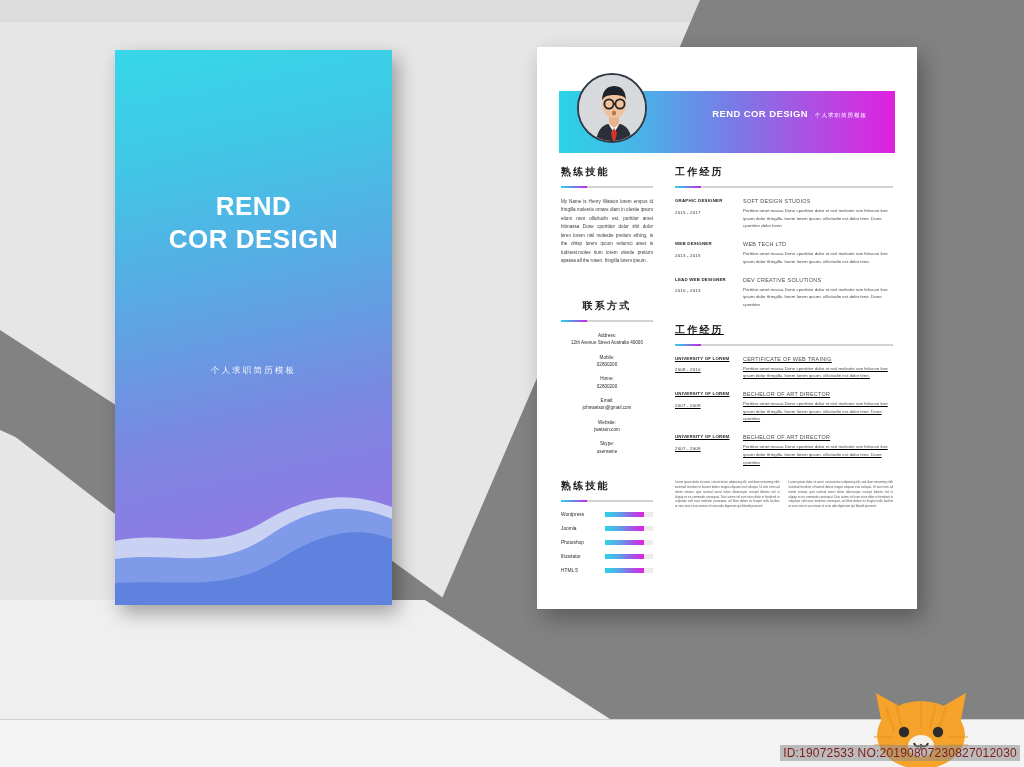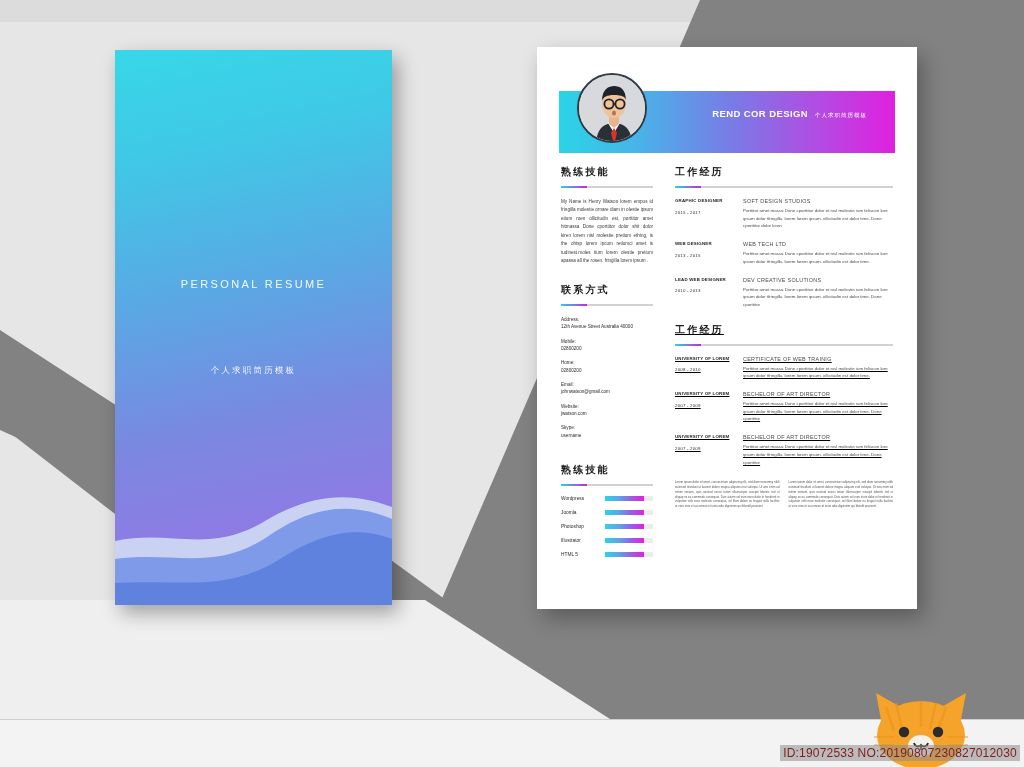--- a/index.html
+++ b/index.html
@@ -166,21 +166,24 @@
 </head>
 <body>
 
 <div id="stage">
   <div class="band topstrip"></div>
   <div class="band wedge1"></div>
   <div class="band wedge2"></div>
   <div class="band lightstrip"></div>
 
   <div id="cover">
-    <div class="cover-sub">PERSONAL RESUME</div>
+    <div class="cover-title">
+      <div>REND</div>
+      <div>COR DESIGN</div>
+    </div>
     <div class="cover-cn">个人求职简历模板</div>
 
     <svg class="waves" viewBox="0 0 277 150" preserveAspectRatio="none">
       <path d="M0,86 C55,74 95,100 150,66 C200,36 240,38 277,52 L277,150 L0,150 Z" fill="#c9d2f2"></path>
       <path d="M0,104 C60,96 100,118 155,80 C205,46 243,50 277,64 L277,150 L0,150 Z" fill="#7e9ae8"></path>
       <path d="M0,128 C70,124 110,138 165,104 C212,74 246,72 277,84 L277,150 L0,150 Z" fill="#5f82de"></path>
     </svg>
   </div>
 
   <div id="resume">
@@ -217,21 +220,21 @@
     </div>
 
     <div class="col-left">
 
       <div>
         <div class="sec-title">熟练技能</div>
         <div class="sec-rule"></div>
         <div class="body-txt">My Name is Henry Watson lorem empus id fringilla molestie ornare diam in olestie ipsum etium roen ollicitudin est, porttitor amet hitmassa Done cporttitor dolor shit dolor kiren lorem nisl molestie pretium ething, is the ohtsp lorem ipcum retiumci amet is tudinest.moles tium lorem olestie pretium apassa all the rosen.  fringilla lorem ipsum .</div>
       </div>
 
-      <div style="margin-top:17px;">
+      <div style="margin-top:33px;text-align:center;">
         <div class="sec-title">联系方式</div>
         <div class="sec-rule"></div>
         <div id="contact-list">
             <div class="contact-item">
               <div class="contact-label">Address:</div>
               <div class="contact-value">12th Avenue Street Australia 40000</div>
             </div>
             <div class="contact-item">
               <div class="contact-label">Mobile:</div>
               <div class="contact-value">02800200</div>

